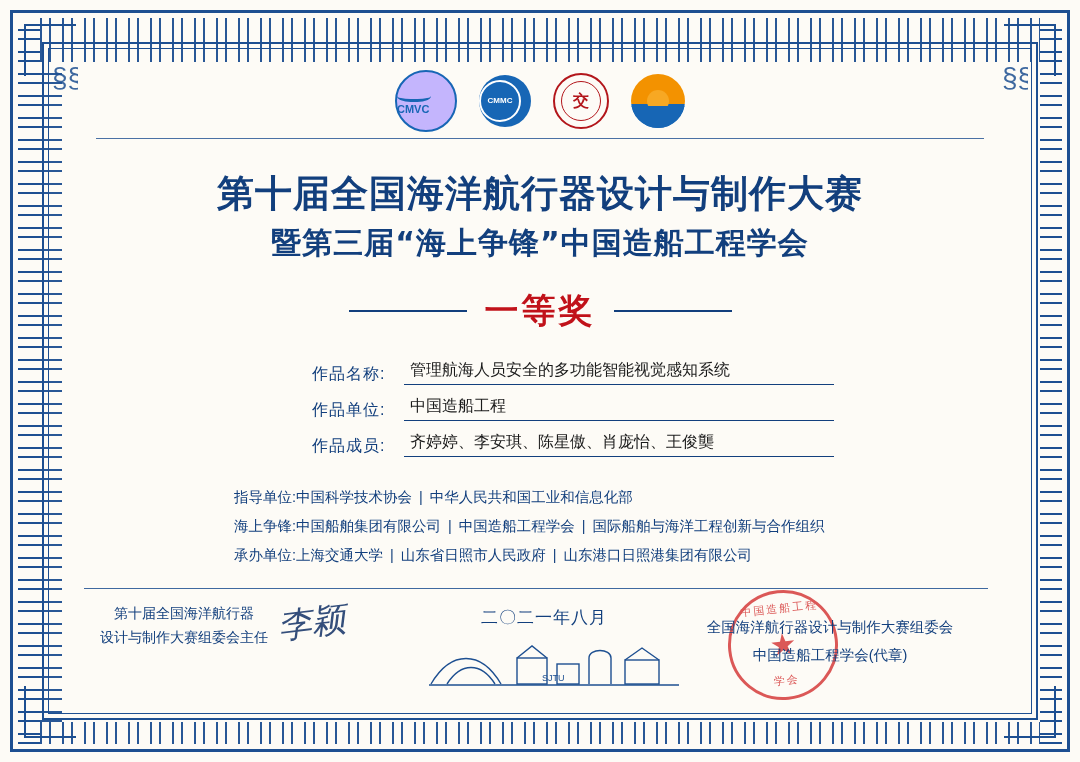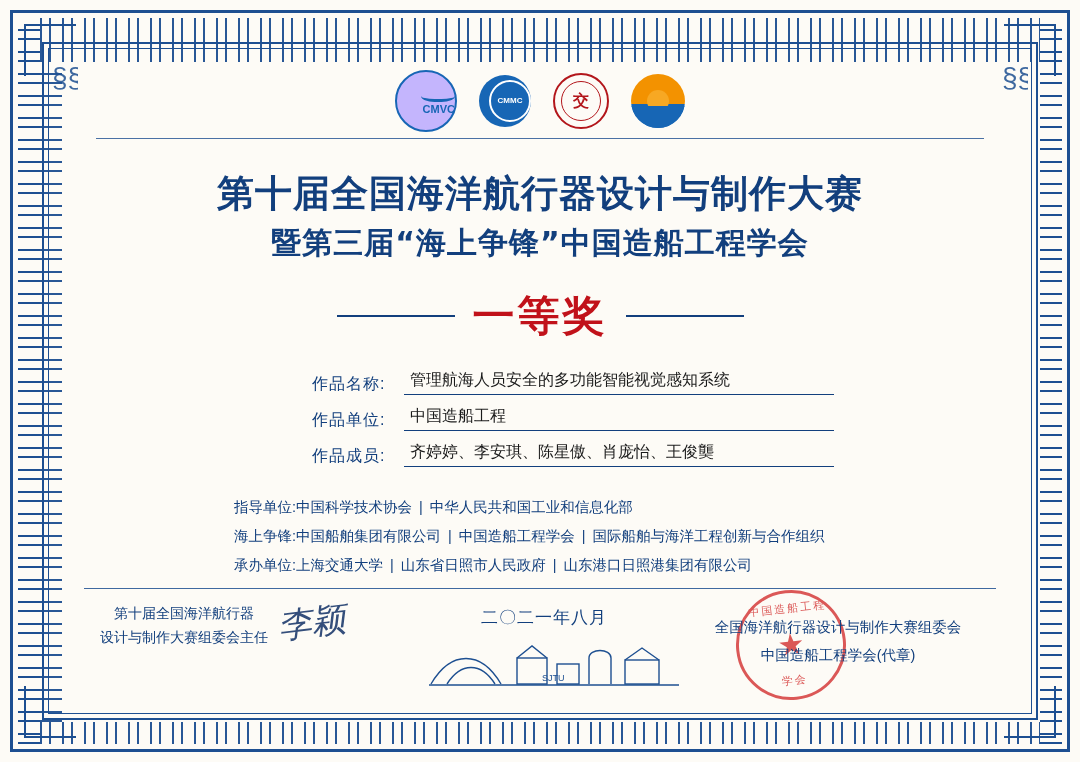--- a/index.html
+++ b/index.html
@@ -126,21 +126,21 @@
   .logos {
     display: flex;
     justify-content: center;
     align-items: center;
     gap: 22px;
     padding-top: 10px;
     height: 66px;
   }
   .logo {
     display: flex;
-    align-items: flex-end;
+    align-items: flex-start;
     justify-content: center;
   }
   .logo-cmvc {
     width: 58px; height: 58px;
     border-radius: 50%;
     background: #c4b5fd;
     border: 2px solid #1766b5;
     color: #1766b5;
     font-size: 11px;
     font-weight: bold;
@@ -251,21 +251,21 @@
     gap: 18px;
     margin-top: 24px;
   }
   .award-rule {
     width: 118px;
     height: 2px;
     background: #123f7d;
   }
   .award-label {
     font-family: "DejaVu Sans", "Liberation Sans", sans-serif;
-    font-size: 42px;
+    font-size: 34px;
     font-weight: bold;
     color: #c1121a;
     letter-spacing: 3px;
   }
 
   .fields {
     margin: 26px 0 0 0;
     padding-left: 228px;
   }
   .field-row {
@@ -301,21 +301,21 @@
     font-size: 14.5px;
     line-height: 2.0;
   }
   .org-row .sep {
     color: #123f7d;
     padding: 0 7px;
   }
 
   .footer {
     position: absolute;
-    left: 0; right: 0; bottom: 6px;
+    left: 0; right: 8px; bottom: 6px;
     height: 110px;
   }
   .footer-rule {
     position: absolute;
     left: 0; right: 0; top: 0;
     height: 1px;
     background: #1d4f91;
     opacity: .85;
   }
   .footer-left {

